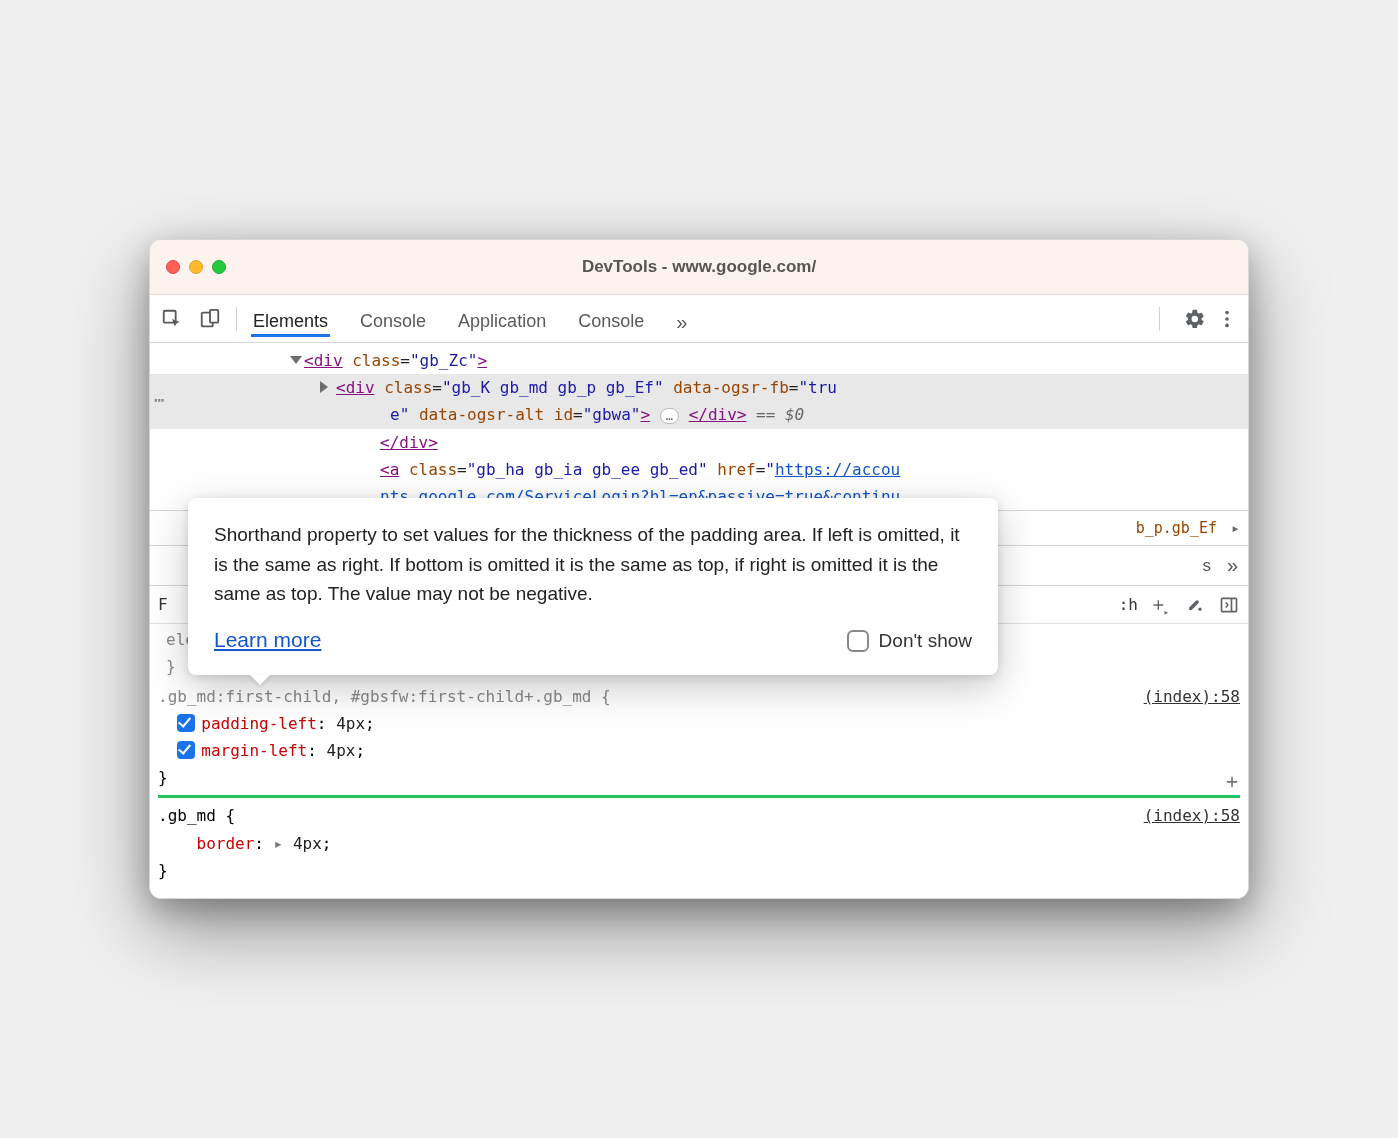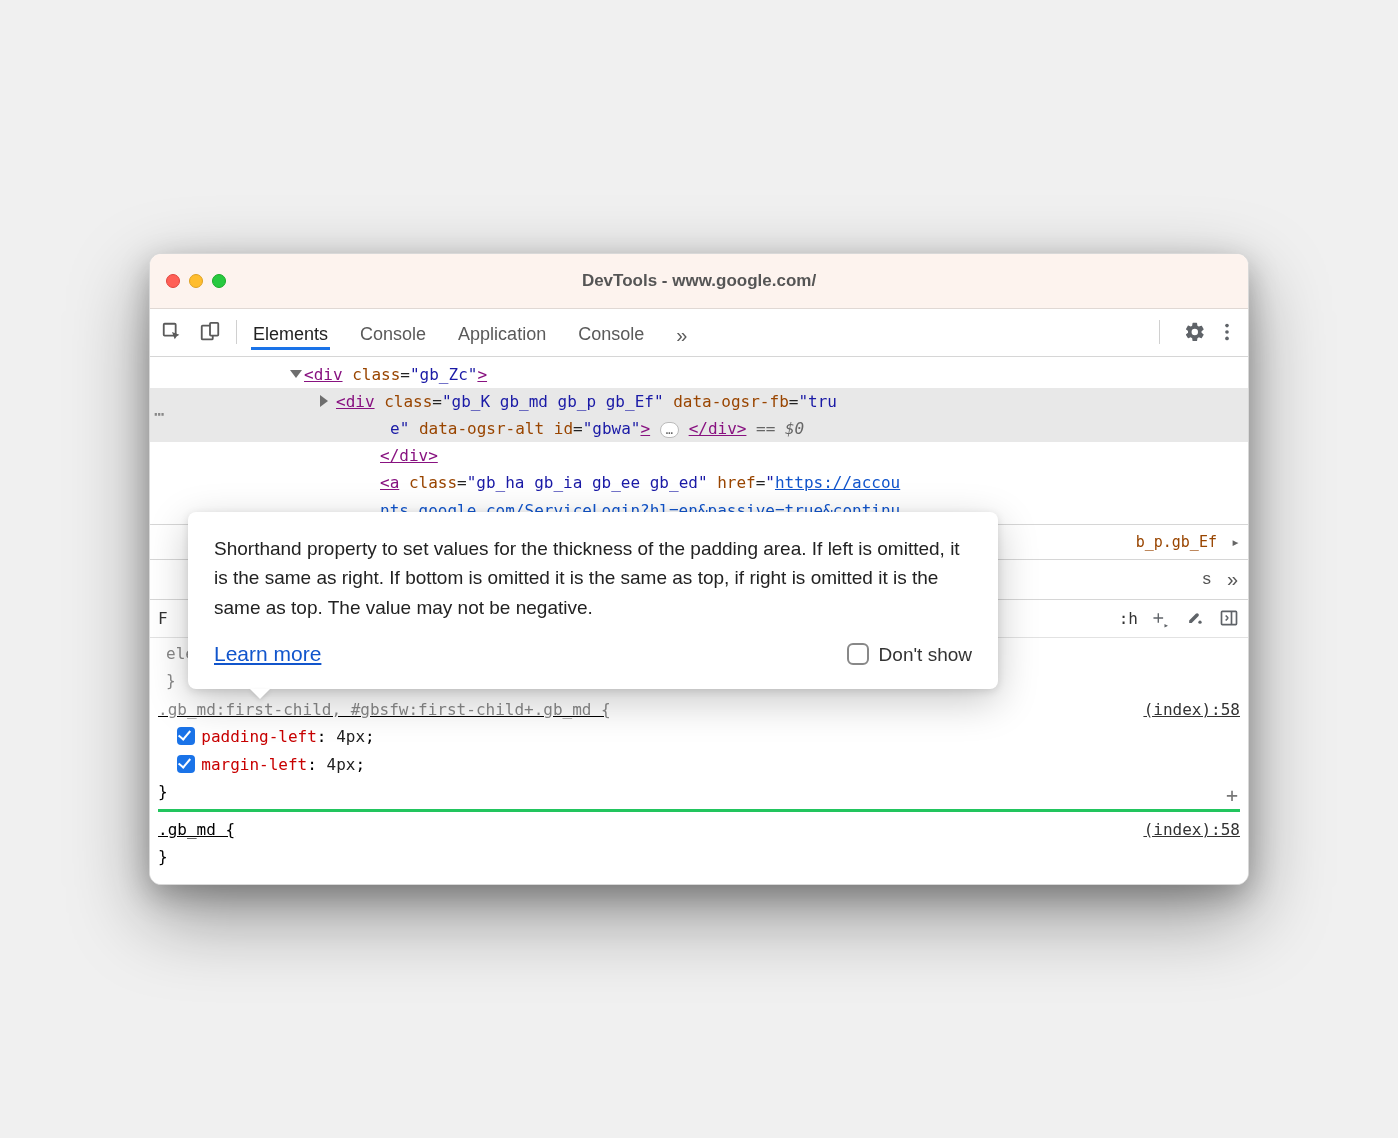--- a/index.html
+++ b/index.html
@@ -92,21 +92,21 @@
   .styles-toolbar {
     height:38px; border-bottom:1px solid #e2e2e2;
     display:flex; align-items:center; padding:0 8px; gap:12px;
     font-family: Menlo, Consolas, monospace; font-size:16px; color:#333;
     background:#fff;
   }
   .styles-toolbar .spacer{flex:1;}
   .mini-icon { width:22px;height:22px; color:#5f6368; display:flex; align-items:center; justify-content:center; cursor:pointer;}
   .styles-body { font-family: Menlo, Consolas, monospace; font-size:16px; line-height:1.7; background:#fff; padding:2px 8px 14px; position:relative;}
   .rule { margin-top:2px;}
-  .rule-head { display:flex; justify-content:space-between; align-items:flex-start;text-decoration:underline;}
+  .rule-head { display:flex; justify-content:space-between; align-items:flex-start;}
   .src { text-decoration:underline; color:#333; }
   .prop { color:#c80000; }
   .pval { color:#222; }
   .chk { display:inline-block; width:18px;height:18px; border-radius:4px; background:#1a73e8; position:relative; vertical-align:-3px; margin-right:6px;}
   .chk::after{content:""; position:absolute; left:4px; top:1px; width:5px; height:10px; border:solid #fff; border-width:0 2.5px 2.5px 0; transform:rotate(40deg);}
   .plus-corner { position:absolute; right:10px; color:#777; font-size:20px;}
   .tooltip {
     position:absolute;
     left:38px; top:258px;
     width:810px;
@@ -240,20 +240,21 @@
       </div>
       <div>&nbsp;&nbsp;<span class="chk"></span><span class="prop">padding-left</span>: <span class="pval">4px</span>;</div>
       <div>&nbsp;&nbsp;<span class="chk"></span><span class="prop">margin-left</span>: <span class="pval">4px</span>;</div>
       <div><span>}</span><span class="plus-corner">+</span></div>
     </div>
     <div class="rule" style="border-top:3px solid #22c55e;margin-top:4px;padding-top:4px;">
       <div class="rule-head">
         <span>.gb_md {</span>
         <span class="src">(index):58</span>
       </div>
+      <div>&nbsp;&nbsp;&nbsp;&nbsp;<span class="prop">border</span>: <span style="color:#777;">▸</span> <span class="pval">4px</span>;</div>
       <div><span>}</span></div>
     </div>
   </div>
 
   <div class="tooltip">
     <div>Shorthand property to set values for the thickness of the padding area. If left is omitted, it is the same as right. If bottom is omitted it is the same as top, if right is omitted it is the same as top. The value may not be negative.</div>
     <div class="row2">
       <a href="#">Learn more</a>
       <div class="dont">
         <div class="cb"></div>

